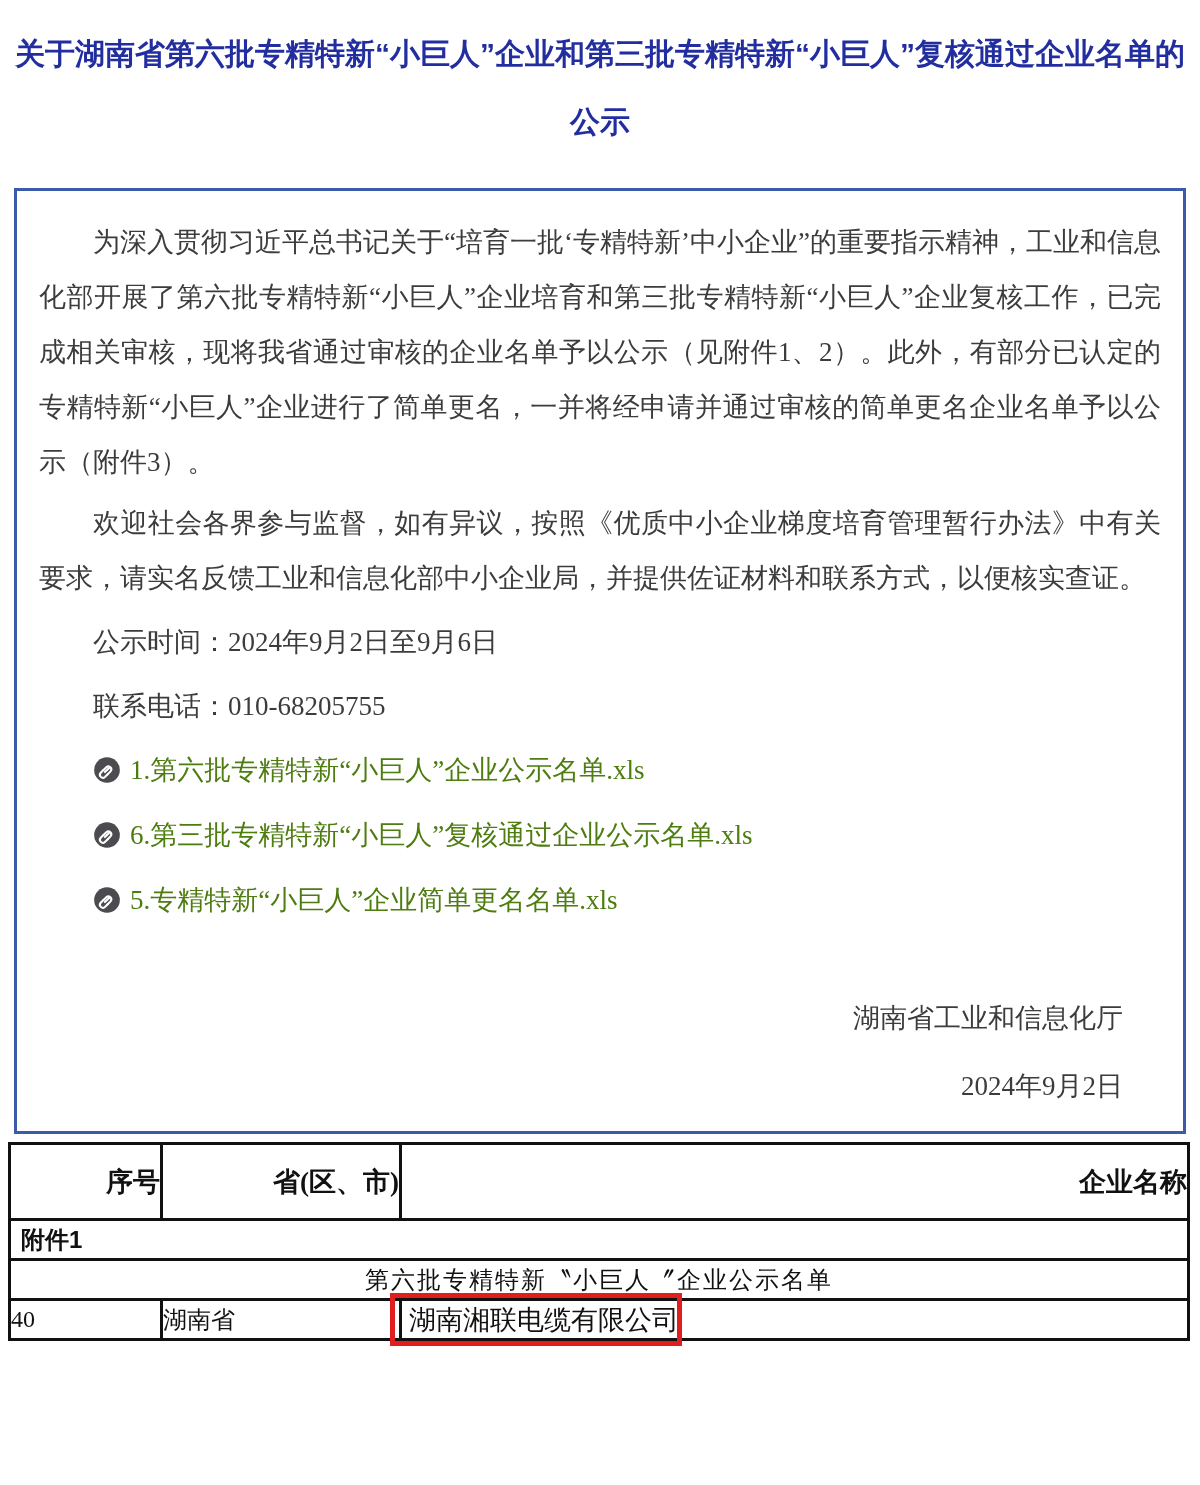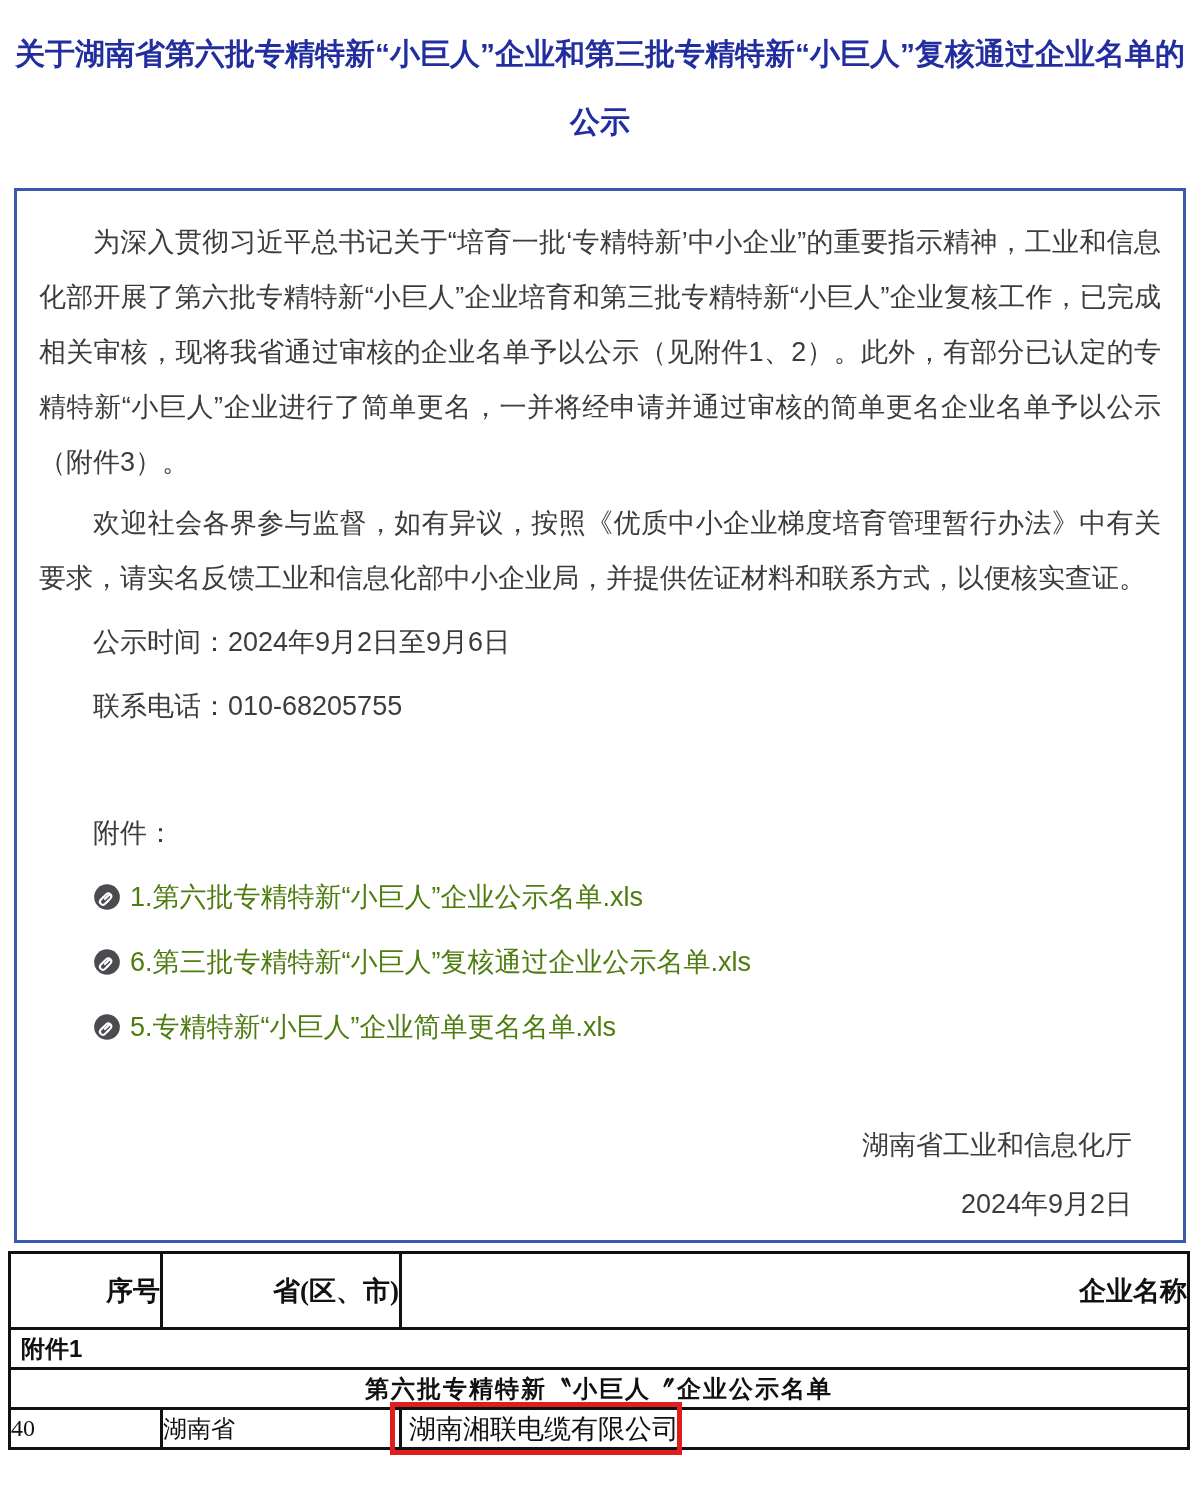--- a/index.html
+++ b/index.html
@@ -21,20 +21,21 @@
     font-weight: bold;
     color: #222e9f;
   }
 
   
   .notice-box {
     margin: 32px 14px 0;
     border: 3px solid #3b5aa9;
     padding: 4px 22px 4px;
     font-size: 27px;
+    font-family: Liberation Serif, serif;
   }
   .body-para {
     text-indent: 2em;
     line-height: 55px;
     margin: 20px 0 0;
     text-align: justify;
   }
   .body-para.second { margin-top: 6px; }
   .info-line {
     text-indent: 2em;
@@ -62,21 +63,21 @@
     display: inline-block;
   }
   .attach-item .name { color: #4d7c0f; }
 
   .signature-block {
     text-align: right;
     padding-right: 24px;
     margin-top: 64px;
     margin-bottom: 2px;
   }
-  .signature-block p { margin: 5px; line-height: 54px; }
+  .signature-block p { margin: 14px; line-height: 54px; }
 
   
   .annex-table {
     border-collapse: collapse;
     margin: 8px 0 0 8px;
     width: 1179px;
     table-layout: fixed;
     font-family: "Liberation Serif", serif;
     color: #111111;
   }
@@ -90,21 +91,21 @@
     font-size: 26px;
     height: 41px;
     padding: 2px 10px !important;
     text-align: left;
   }
   .table-title-cell {
     height: 83px;
     text-align: center;
     vertical-align: middle;
     font-family: "Liberation Sans", sans-serif;
-    font-weight: bold;
+    font-weight: normal;
     font-size: 38px;
     letter-spacing: 2px;
   }
   .annex-table thead th {
     height: 76px;
     font-weight: bold;
     font-size: 27px;
     text-align: right;
     vertical-align: middle;
   }
@@ -136,21 +137,20 @@
 </head>
 <body>
 
 <h1 class="page-title">关于湖南省第六批专精特新“小巨人”企业和第三批专精特新“小巨人”复核通过企业名单的公示</h1>
 
 <div class="notice-box">
   <p class="body-para">为深入贯彻习近平总书记关于“培育一批‘专精特新’中小企业”的重要指示精神，工业和信息化部开展了第六批专精特新“小巨人”企业培育和第三批专精特新“小巨人”企业复核工作，已完成相关审核，现将我省通过审核的企业名单予以公示（见附件1、2）。此外，有部分已认定的专精特新“小巨人”企业进行了简单更名，一并将经申请并通过审核的简单更名企业名单予以公示（附件3）。</p>
   <p class="body-para second">欢迎社会各界参与监督，如有异议，按照《优质中小企业梯度培育管理暂行办法》中有关要求，请实名反馈工业和信息化部中小企业局，并提供佐证材料和联系方式，以便核实查证。</p>
   <p class="info-line">公示时间：2024年9月2日至9月6日</p>
   <p class="info-line">联系电话：010-68205755</p>
-  <p class="info-line attach-label">附件：</p>
 
   <ul class="attach-list">
     <li class="attach-item">
       <span class="icon">
         <svg viewBox="0 0 24 24" width="28" height="28">
           <circle cx="12" cy="12" r="11" fill="#4b4b50"></circle>
           <g stroke="#ffffff" stroke-width="1.8" fill="none" stroke-linecap="round">
             <path d="M10.2 13.8l3.6-3.6"></path>
             <path d="M12.6 15.6l2.4-2.4a2.55 2.55 0 0 0-3.6-3.6l-2.4 2.4"></path>
             <path d="M11.4 8.4l2.4-2.4a2.55 2.55 0 0 1 3.6 3.6l-2.4 2.4" transform="rotate(180 12 12)"></path>

